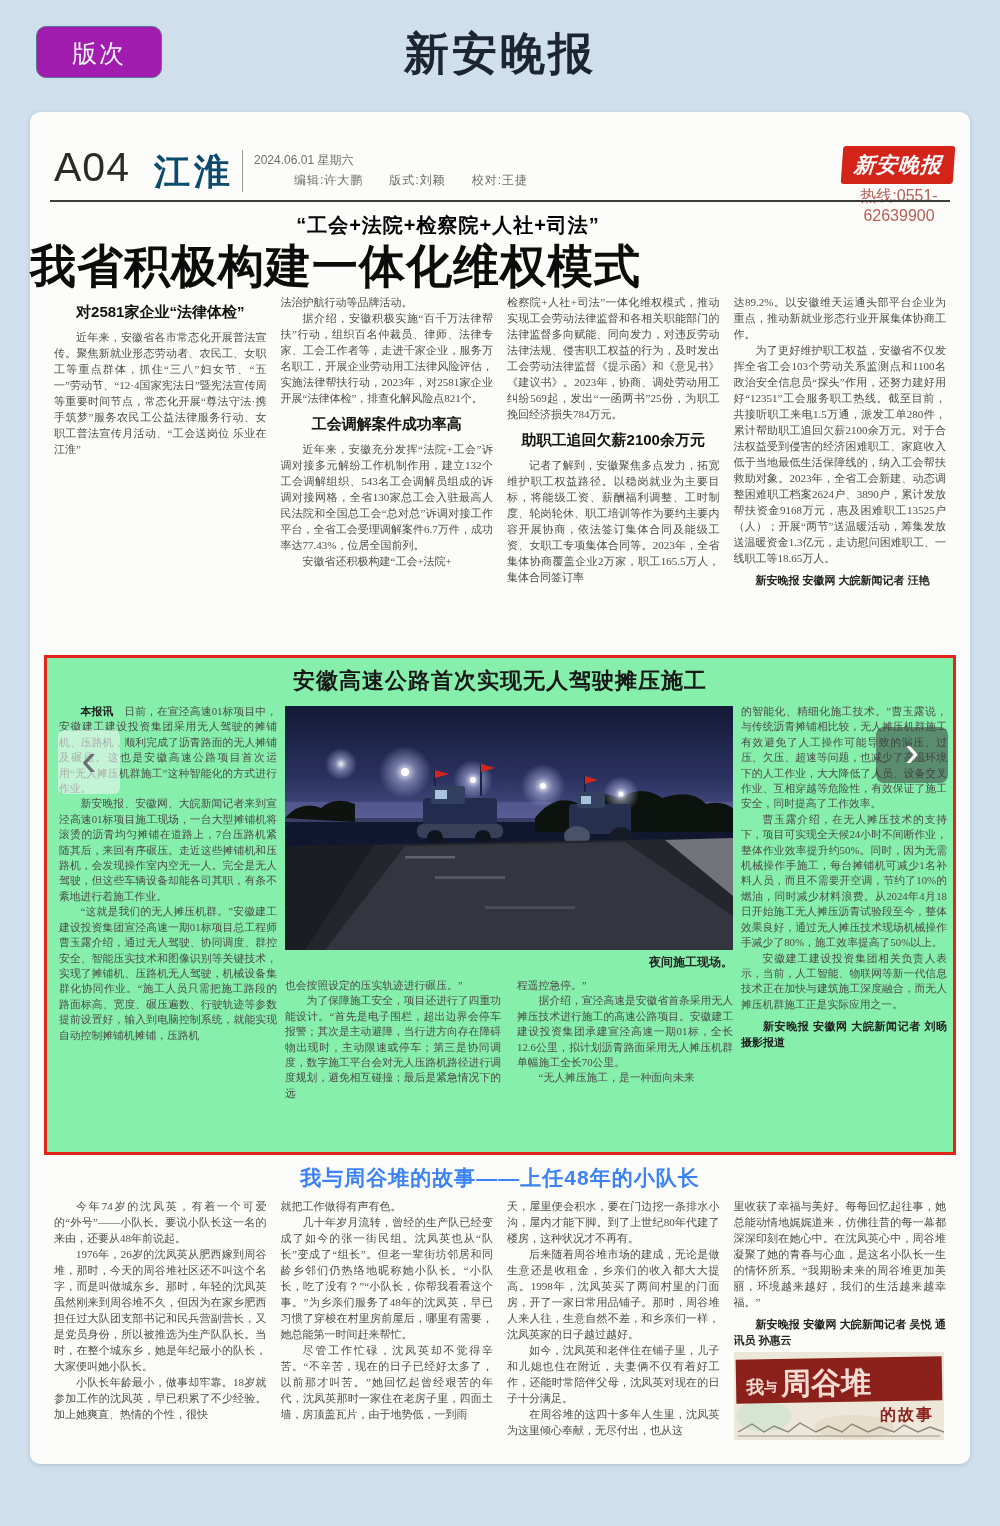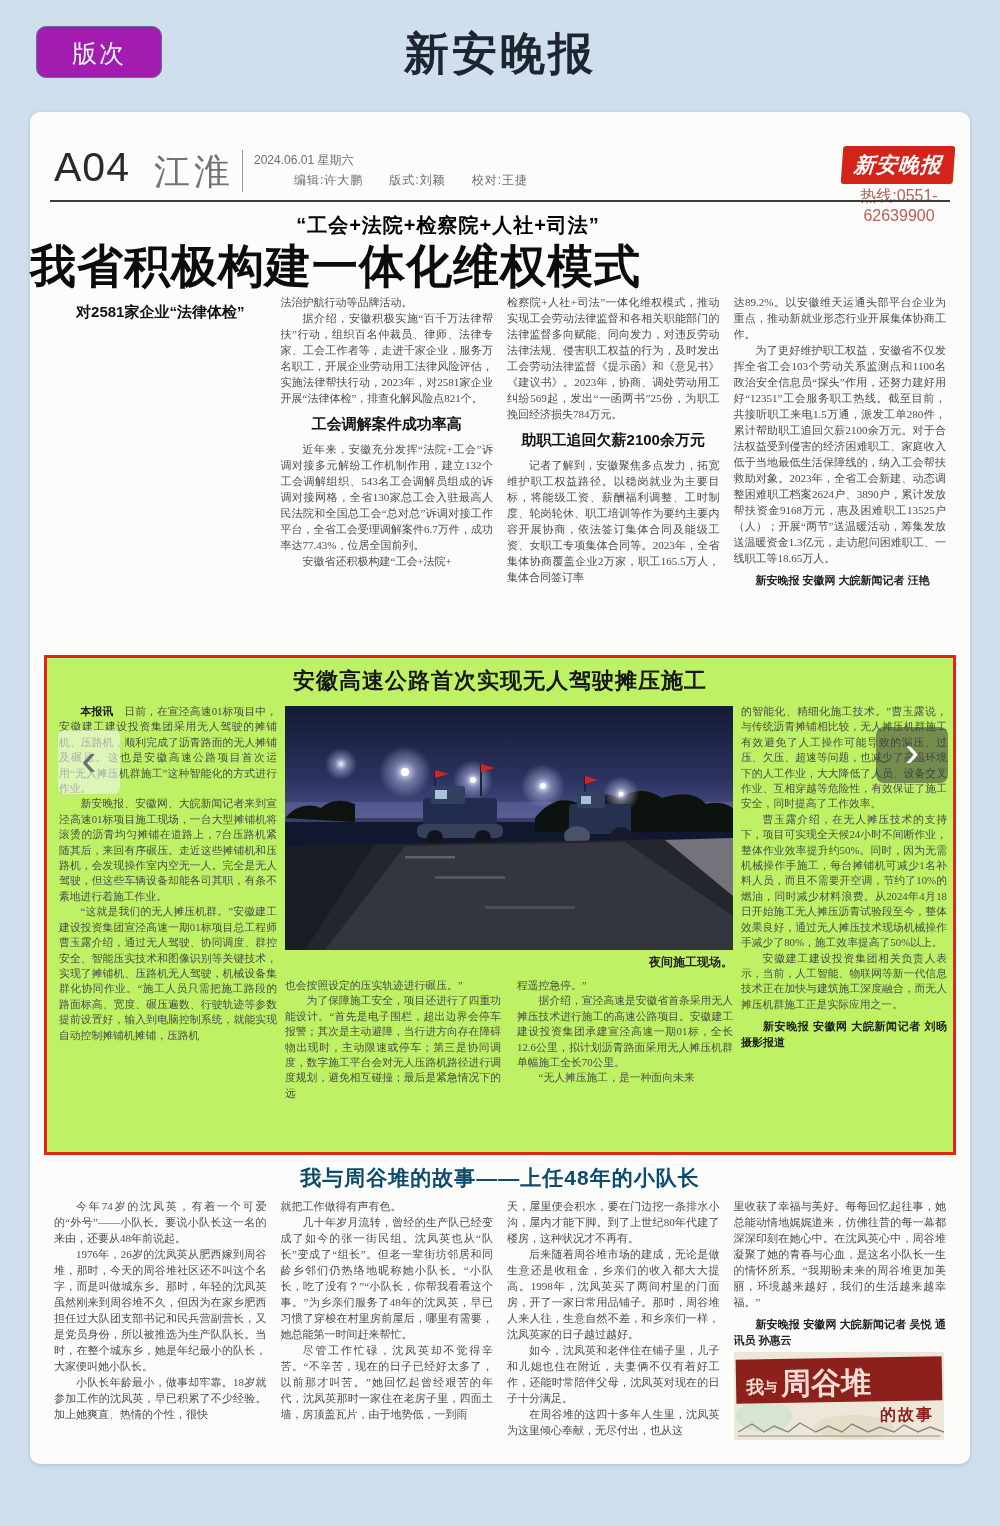--- a/index.html
+++ b/index.html
@@ -21,21 +21,21 @@
     font-size:45px;font-weight:600;color:#1c2531;letter-spacing:3px;
   }
   
   .page{
     position:absolute;left:30px;top:112px;width:940px;height:1352px;
     background:#fcfcfa;border-radius:10px;box-shadow:0 1px 4px rgba(70,100,130,.25);
   }
   .page *{box-sizing:border-box;}
   
   .mast-pageno{position:absolute;left:24px;top:32px;font-size:41px;color:#2a2a2a;font-weight:400;letter-spacing:1px;}
-  .mast-section{position:absolute;left:124px;top:36px;font-size:36px;font-weight:400;color:#737373;
+  .mast-section{position:absolute;left:124px;top:36px;font-size:36px;font-weight:700;color:#0c4a6e;
     font-family:"Liberation Serif","DejaVu Serif",serif;letter-spacing:4px;}
   .mast-divider{position:absolute;left:212px;top:38px;width:1px;height:42px;background:#9a9a9a;}
   .mast-date{position:absolute;left:224px;top:40px;font-size:12px;color:#6e6e6e;}
   .mast-staff{position:absolute;left:224px;top:60px;font-size:12px;color:#6e6e6e;letter-spacing:1px;margin-left:40px;}
   .logo-box{position:absolute;left:812px;top:34px;width:112px;height:38px;background:#d42318;border-radius:3px;
     color:#fff;text-align:center;line-height:38px;font-size:21px;font-weight:700;
     font-family:"Liberation Serif","DejaVu Serif",serif;font-style:italic;letter-spacing:1px;transform:skewX(-4deg);}
   .logo-hotline{position:absolute;left:806px;top:74px;width:126px;text-align:center;font-size:16px;color:#b66055;}
   .mast-rule{position:absolute;left:20px;top:88px;width:900px;height:2px;background:#3c3c3c;}
   
@@ -47,35 +47,35 @@
   .col{flex:1;overflow:hidden;}
   .para{margin:0;font-family:"Liberation Serif","DejaVu Serif",serif;
     font-size:11px;line-height:16px;color:#4d4c4a;text-align:justify;text-indent:2em;}
   .para.noindent{text-indent:0;}
   .subhead{font-size:15px;font-weight:800;color:#111;text-align:center;margin:9px 0 7px 0;
     font-family:"Liberation Sans","DejaVu Sans",sans-serif;}
   .byline{margin:6px 0 0 0;font-size:11px;line-height:16px;font-weight:700;color:#222;
     text-align:justify;text-indent:2em;font-family:"Liberation Sans","DejaVu Sans",sans-serif;}
   
   .red-box{position:absolute;left:14px;top:543px;width:912px;height:500px;
-    border:3px solid #e1251b;background:#bef264;}
+    border:3px solid #e1251b;background:#86efac;}
   .hl-title{position:absolute;left:0;top:8px;width:100%;text-align:center;
     font-size:22px;font-weight:900;color:#181818;letter-spacing:1px;}
   .hl-left{position:absolute;left:12px;top:46px;width:218px;height:446px;overflow:hidden;}
   .red-box .para{font-size:10.8px;line-height:15.4px;}
   .red-box .para b{font-family:"Liberation Sans","DejaVu Sans",sans-serif;color:#1a1a1a;}
   .hl-photo{position:absolute;left:238px;top:48px;width:448px;height:244px;background:#10172e;overflow:hidden;}
   .hl-caption{position:absolute;left:238px;top:296px;width:448px;text-align:right;
     font-size:12px;font-weight:700;color:#242424;}
   .hl-mid1{position:absolute;left:238px;top:320px;width:216px;height:168px;overflow:hidden;}
   .hl-mid2{position:absolute;left:470px;top:320px;width:216px;height:168px;overflow:hidden;}
   .hl-right{position:absolute;left:694px;top:46px;width:206px;height:446px;overflow:hidden;}
   
   .story-headline{position:absolute;left:0;top:1052px;width:940px;text-align:center;
-    font-size:21px;font-weight:900;color:#0c4a6e;letter-spacing:1px;}
+    font-size:21px;font-weight:900;color:#3b82f6;letter-spacing:1px;}
   .story-cols{position:absolute;left:24px;top:1086px;width:892px;height:258px;display:flex;gap:14px;}
   .inset-fig{margin:4px 0 0 0;width:210px;height:88px;border-radius:16px;}
   
   .nav-prev{position:absolute;left:58px;top:730px;width:62px;height:64px;border-radius:6px;
     background:rgba(245,248,250,.55);color:#6a7076;font-size:46px;line-height:58px;text-align:center;cursor:pointer;}
   .nav-next{position:absolute;left:876px;top:727px;width:72px;height:56px;border-radius:8px;
     background:rgba(55,58,62,.55);color:#fff;font-size:42px;line-height:50px;text-align:center;cursor:pointer;}
 </style>
 </head>
 <body>
@@ -94,20 +94,21 @@
   <div class="mast-staff">编辑:许大鹏　　版式:刘颖　　校对:王捷</div>
   <div class="logo-box">新安晚报</div>
   <div class="logo-hotline">热线:0551-62639900</div>
   <div class="mast-rule"></div>
 
   <div class="lead-kicker">“工会+法院+检察院+人社+司法”</div>
   <div class="lead-headline">我省积极构建一体化维权模式</div>
   <div class="lead-cols">
     <div class="col">
         <div class="subhead">对2581家企业“法律体检”</div>
+        <p class="para">近年来，安徽省各市常态化开展普法宣传。聚焦新就业形态劳动者、农民工、女职工等重点群体，抓住“三八”妇女节、“五一”劳动节、“12·4国家宪法日”暨宪法宣传周等重要时间节点，常态化开展“尊法守法·携手筑梦”服务农民工公益法律服务行动、女职工普法宣传月活动、“工会送岗位 乐业在江淮”</p>
       </div>
     <div class="col">
         <p class="para noindent">法治护航行动等品牌活动。</p>
         <p class="para">据介绍，安徽积极实施“百千万法律帮扶”行动，组织百名仲裁员、律师、法律专家、工会工作者等，走进千家企业，服务万名职工，开展企业劳动用工法律风险评估，实施法律帮扶行动，2023年，对2581家企业开展“法律体检”，排查化解风险点821个。</p>
         <div class="subhead">工会调解案件成功率高</div>
         <p class="para">近年来，安徽充分发挥“法院+工会”诉调对接多元解纷工作机制作用，建立132个工会调解组织、543名工会调解员组成的诉调对接网格，全省130家总工会入驻最高人民法院和全国总工会“总对总”诉调对接工作平台，全省工会受理调解案件6.7万件，成功率达77.43%，位居全国前列。</p>
         <p class="para">安徽省还积极构建“工会+法院+</p>
       </div>
     <div class="col">
         <p class="para noindent">检察院+人社+司法”一体化维权模式，推动实现工会劳动法律监督和各相关职能部门的法律监督多向赋能、同向发力，对违反劳动法律法规、侵害职工权益的行为，及时发出工会劳动法律监督《提示函》和《意见书》《建议书》。2023年，协商、调处劳动用工纠纷569起，发出“一函两书”25份，为职工挽回经济损失784万元。</p>

